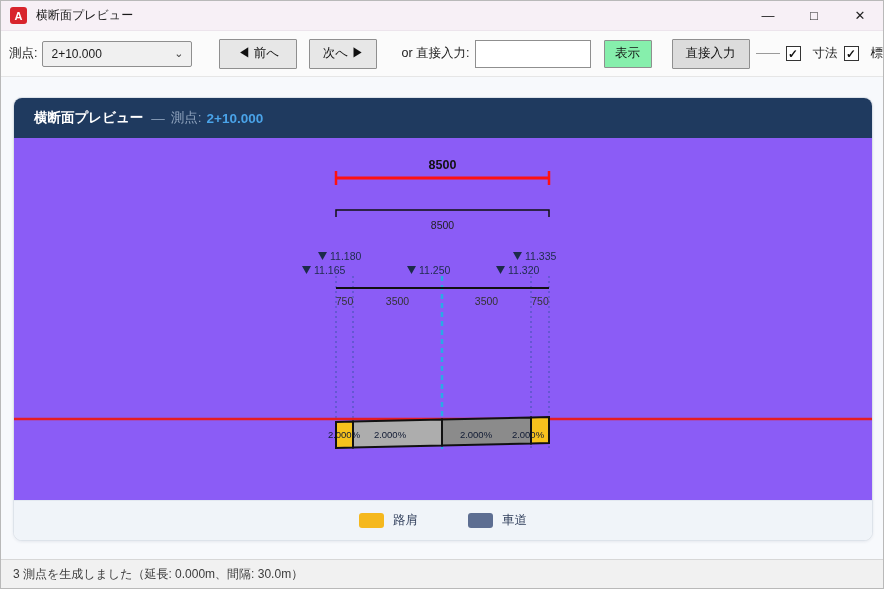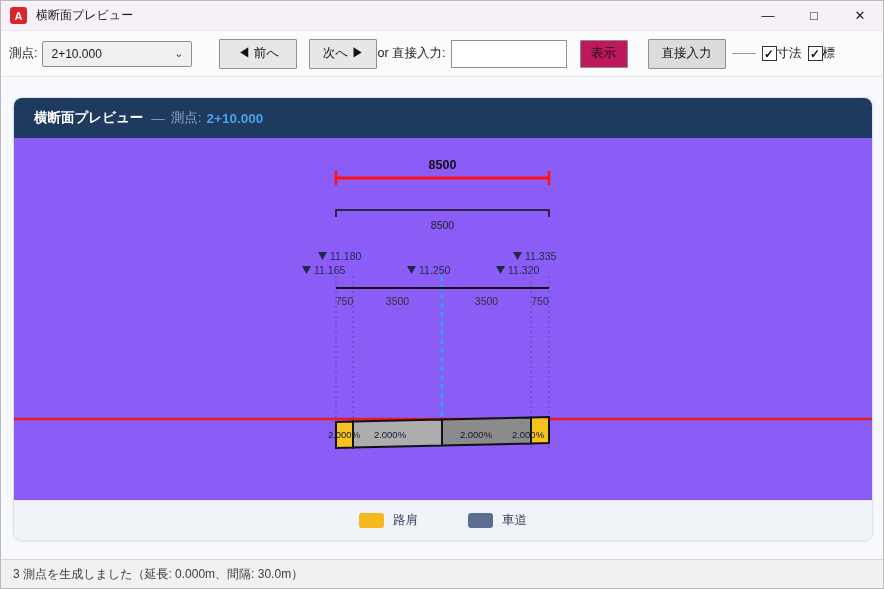--- a/index.html
+++ b/index.html
@@ -46,36 +46,36 @@
   }
   .station-select .chev { margin-left:auto; font-size:11px; color:#444; }
   .btn {
     background:#e7e7e7; border:1px solid #8f8f8f; border-radius:1px;
     font-size:12.5px; color:#111; text-align:center;
     display:flex; align-items:center; justify-content:center;
     font-family:"Liberation Sans", sans-serif;
   }
   .btn-prev { margin-left:27px; width:78px; height:30px; }
   .btn-next { margin-left:12px; width:68px; height:30px; }
-  .lbl-direct { }
+  .lbl-direct { margin-left:24px; }
   .direct-input {
     margin-left:5px; width:116px; height:28px; background:#fff;
     border:1px solid #8f8f8f; font-size:12px; padding:0 6px;
     font-family:"Liberation Sans", sans-serif;
   }
-  .btn-show { margin-left:13px; width:48px; height:28px; background:#be185d; }
+  .btn-show { margin-left:13px; width:48px; height:28px; background:#86efac; }
   .btn-get { margin-left:20px; width:78px; height:30px; background:#dcdcdc; }
   .tb-line { margin-left:6px; width:24px; height:1px; background:#9a9a9a; }
   .cb-group { display:flex; align-items:center; margin-left:6px; }
   .cb-box {
     width:15px; height:15px; background:#fff; border:1px solid #333;
     display:flex; align-items:center; justify-content:center;
     font-size:12px; font-weight:bold; color:#111; line-height:1;
   }
-  .cb-label { font-size:12.5px; margin-left:0; }
+  .cb-label { font-size:12.5px; margin-left:12px; }
 
   
   .main { flex:1 1 auto; background:#f7f9fc; padding:20px 12px 0 12px; }
   .panel {
     width:860px; border-radius:9px; overflow:hidden;
     border:1px solid #dde3ea; box-shadow:0 1px 3px rgba(20,40,80,.08);
     background:#fff;
   }
   .panel-header {
     height:40px; background:#1f3a5f; color:#fff;

